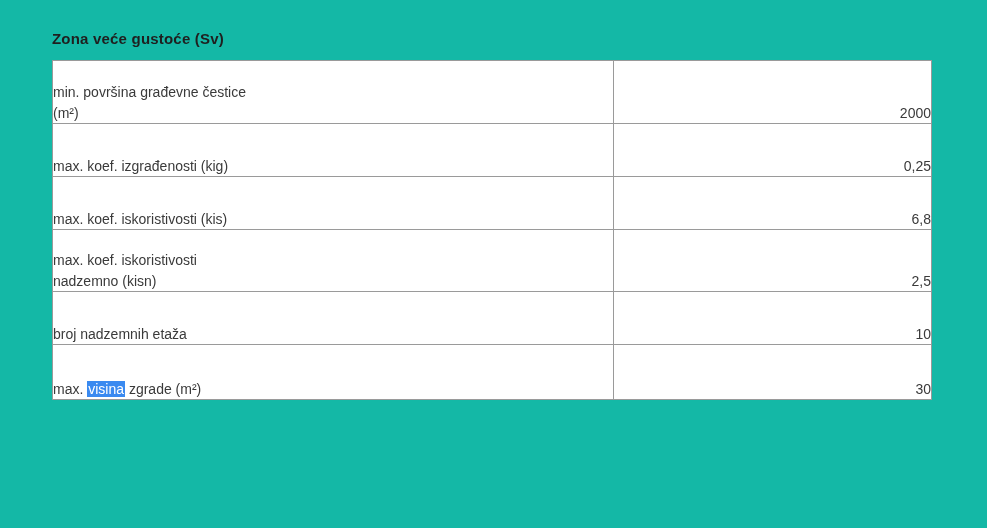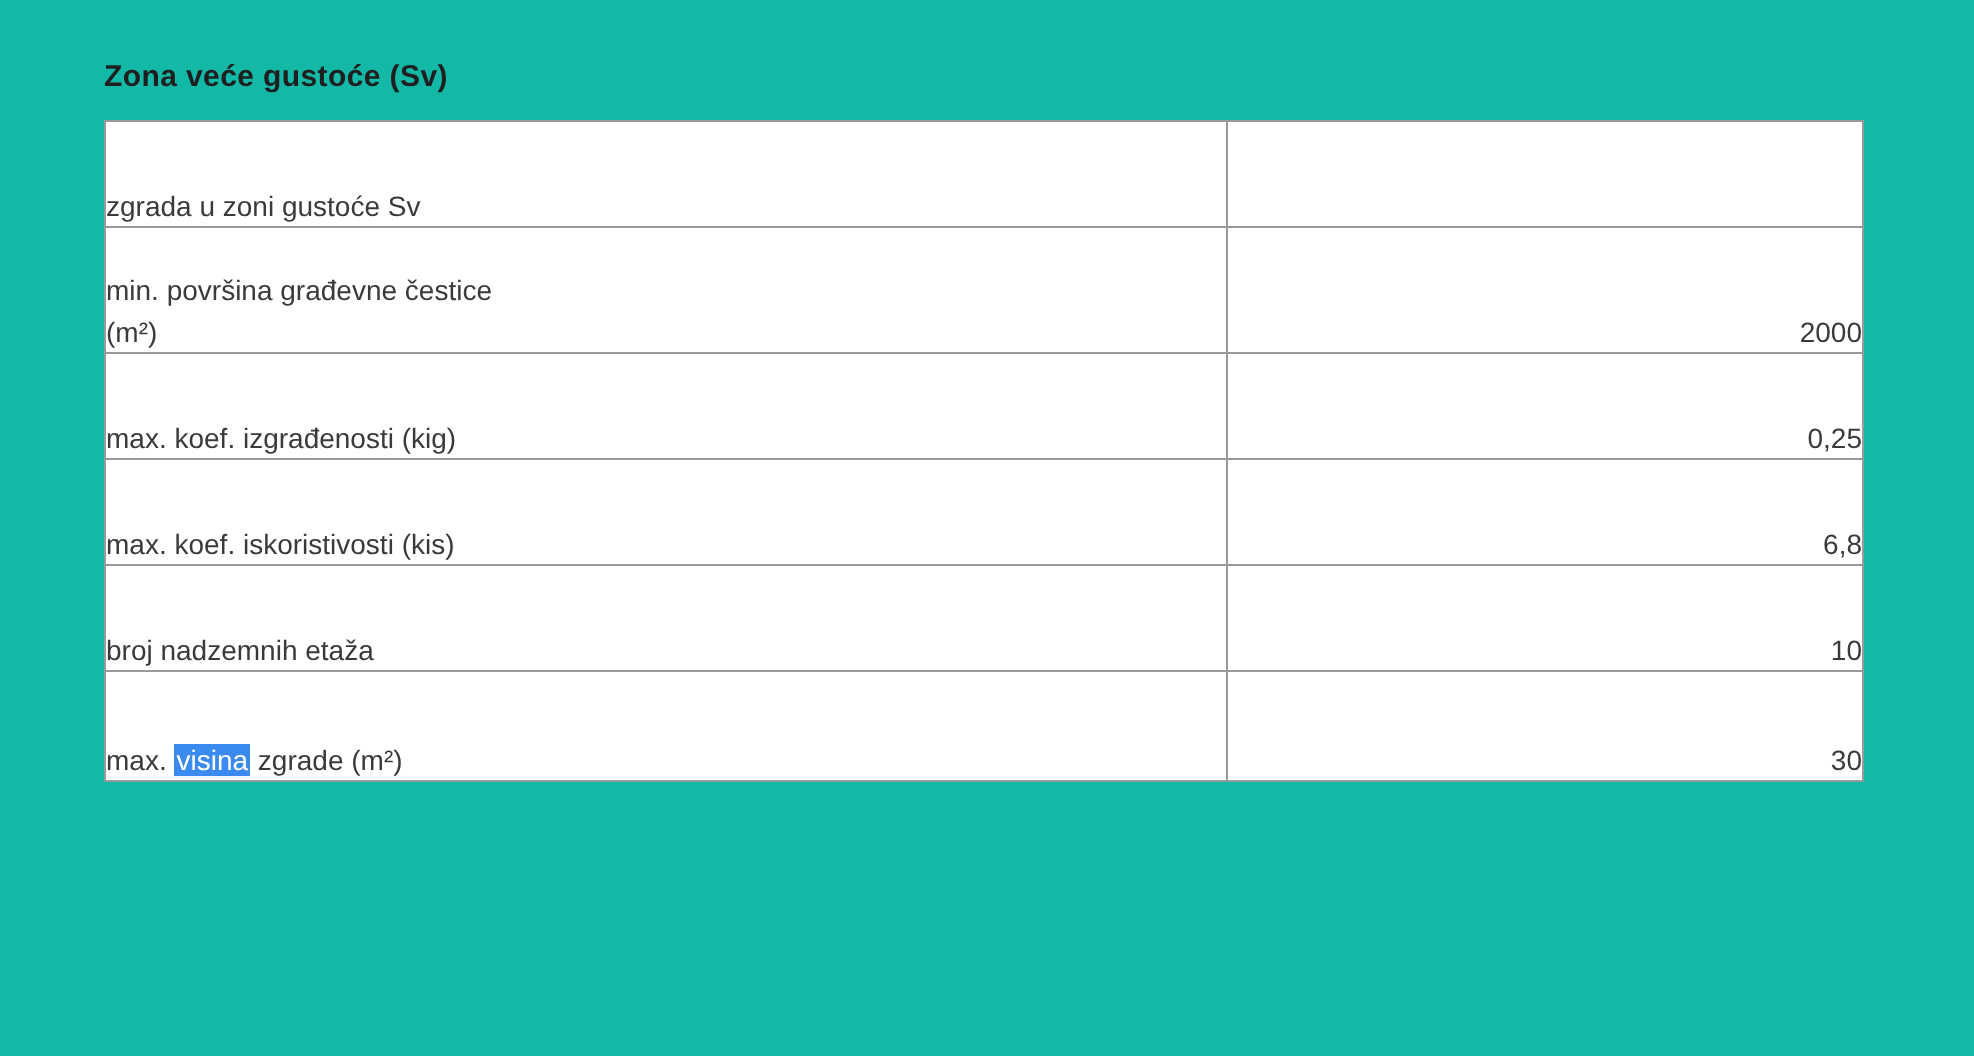--- a/index.html
+++ b/index.html
@@ -81,38 +81,41 @@
 </head>
 <body>
 
 <div class="page">
 
   <div class="doc-title">Zona veće gustoće (Sv)</div>
 
   <div class="table-wrap">
     <table class="zone-table">
       <tbody>
-        <tr class="row-h1">
-          <td class="label-cell">zgrada u zoni gustoće Sv</td>
-          <td class="value-cell"></td>
-        </tr>
         <tr class="row-h2">
           <td class="label-cell">
             <span>min. površina građevne čestice</span>
             <span class="line2">(m²)</span>
           </td>
           <td class="value-cell">2000</td>
         </tr>
         <tr class="row-h3">
           <td class="label-cell">max. koef. izgrađenosti (kig)</td>
           <td class="value-cell">0,25</td>
         </tr>
         <tr class="row-h4">
           <td class="label-cell">max. koef. iskoristivosti  (kis)</td>
           <td class="value-cell">6,8</td>
+        </tr>
+        <tr class="row-h5">
+          <td class="label-cell">
+            <span>max. koef. iskoristivosti</span>
+            <span class="line2">nadzemno (kisn)</span>
+          </td>
+          <td class="value-cell">2,5</td>
         </tr>
         <tr class="row-h6">
           <td class="label-cell">broj nadzemnih etaža</td>
           <td class="value-cell">10</td>
         </tr>
         <tr class="row-h7">
           <td class="label-cell"><span>max. </span><span class="selected-text">visina</span><span> zgrade (m²)</span></td>
           <td class="value-cell">30</td>
         </tr>
       </tbody>

